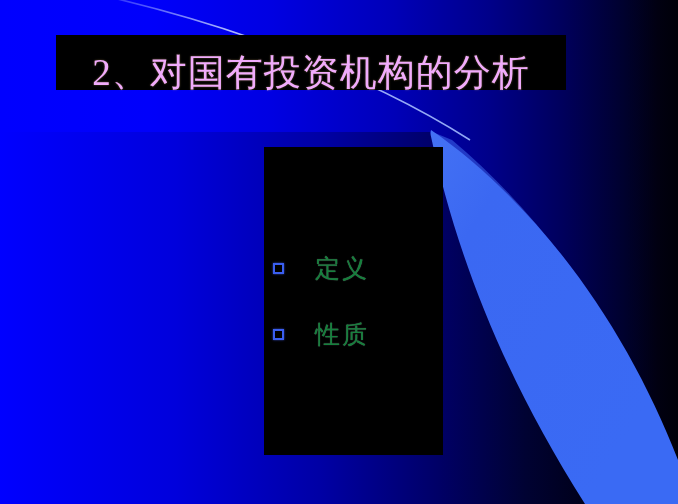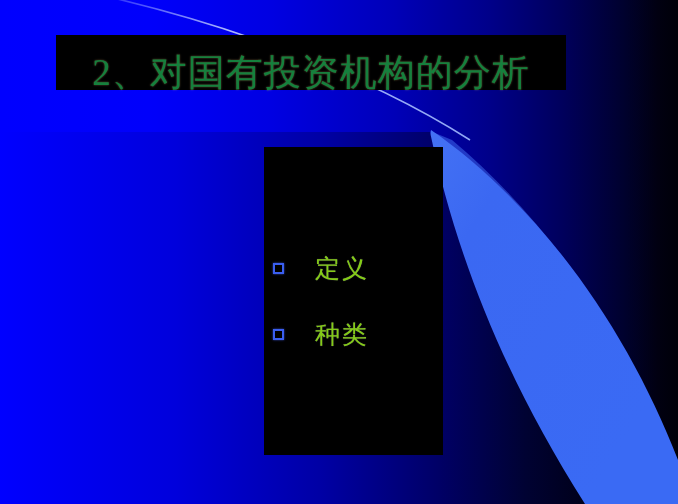--- a/index.html
+++ b/index.html
@@ -43,21 +43,21 @@
     top: 35px;
     width: 510px;
     height: 55px;
     background: #000000;
     display: flex;
     align-items: center;
     justify-content: center;
   }
 
   #title-text {
-    color: #15803d;
+    color: #f0abfc;
     font-family: "Liberation Serif", "DejaVu Serif", serif;
     font-size: 37px;
     font-weight: 400;
     letter-spacing: 1px;
     white-space: nowrap;
     line-height: 1;
     text-shadow: 0 0 2px rgba(242,200,124,0.45);
     margin-top: 20px;
   }
 
@@ -95,21 +95,21 @@
     width: 11px;
     height: 11px;
     border: 2px solid #3a5ef0;
     box-sizing: border-box;
     flex: 0 0 auto;
     margin-right: 31px;
     box-shadow: 0 0 2px rgba(70,100,255,0.7);
   }
 
   .bullet-label {
-    color: #84cc16;
+    color: #15803d;
     font-family: "DejaVu Sans", "Liberation Sans", sans-serif;
     font-size: 25px;
     line-height: 1;
     letter-spacing: 2px;
     white-space: nowrap;
     text-shadow: 0 0 1px rgba(255,255,255,0.4);
   }
 </style>
 </head>
 <body>
@@ -175,23 +175,23 @@
   </div>
 
   <div id="content-box">
     <ul id="bullet-list">
 
       <li class="bullet-row">
         <span class="bullet-marker"></span>
         <span class="bullet-label">定义</span>
       </li>
 
+
       <li class="bullet-row">
         <span class="bullet-marker"></span>
-        <span class="bullet-label">种类</span>
+        <span class="bullet-label">性质</span>
       </li>
-
 
 
     </ul>
   </div>
 
 </div>
 
 </body></html>

